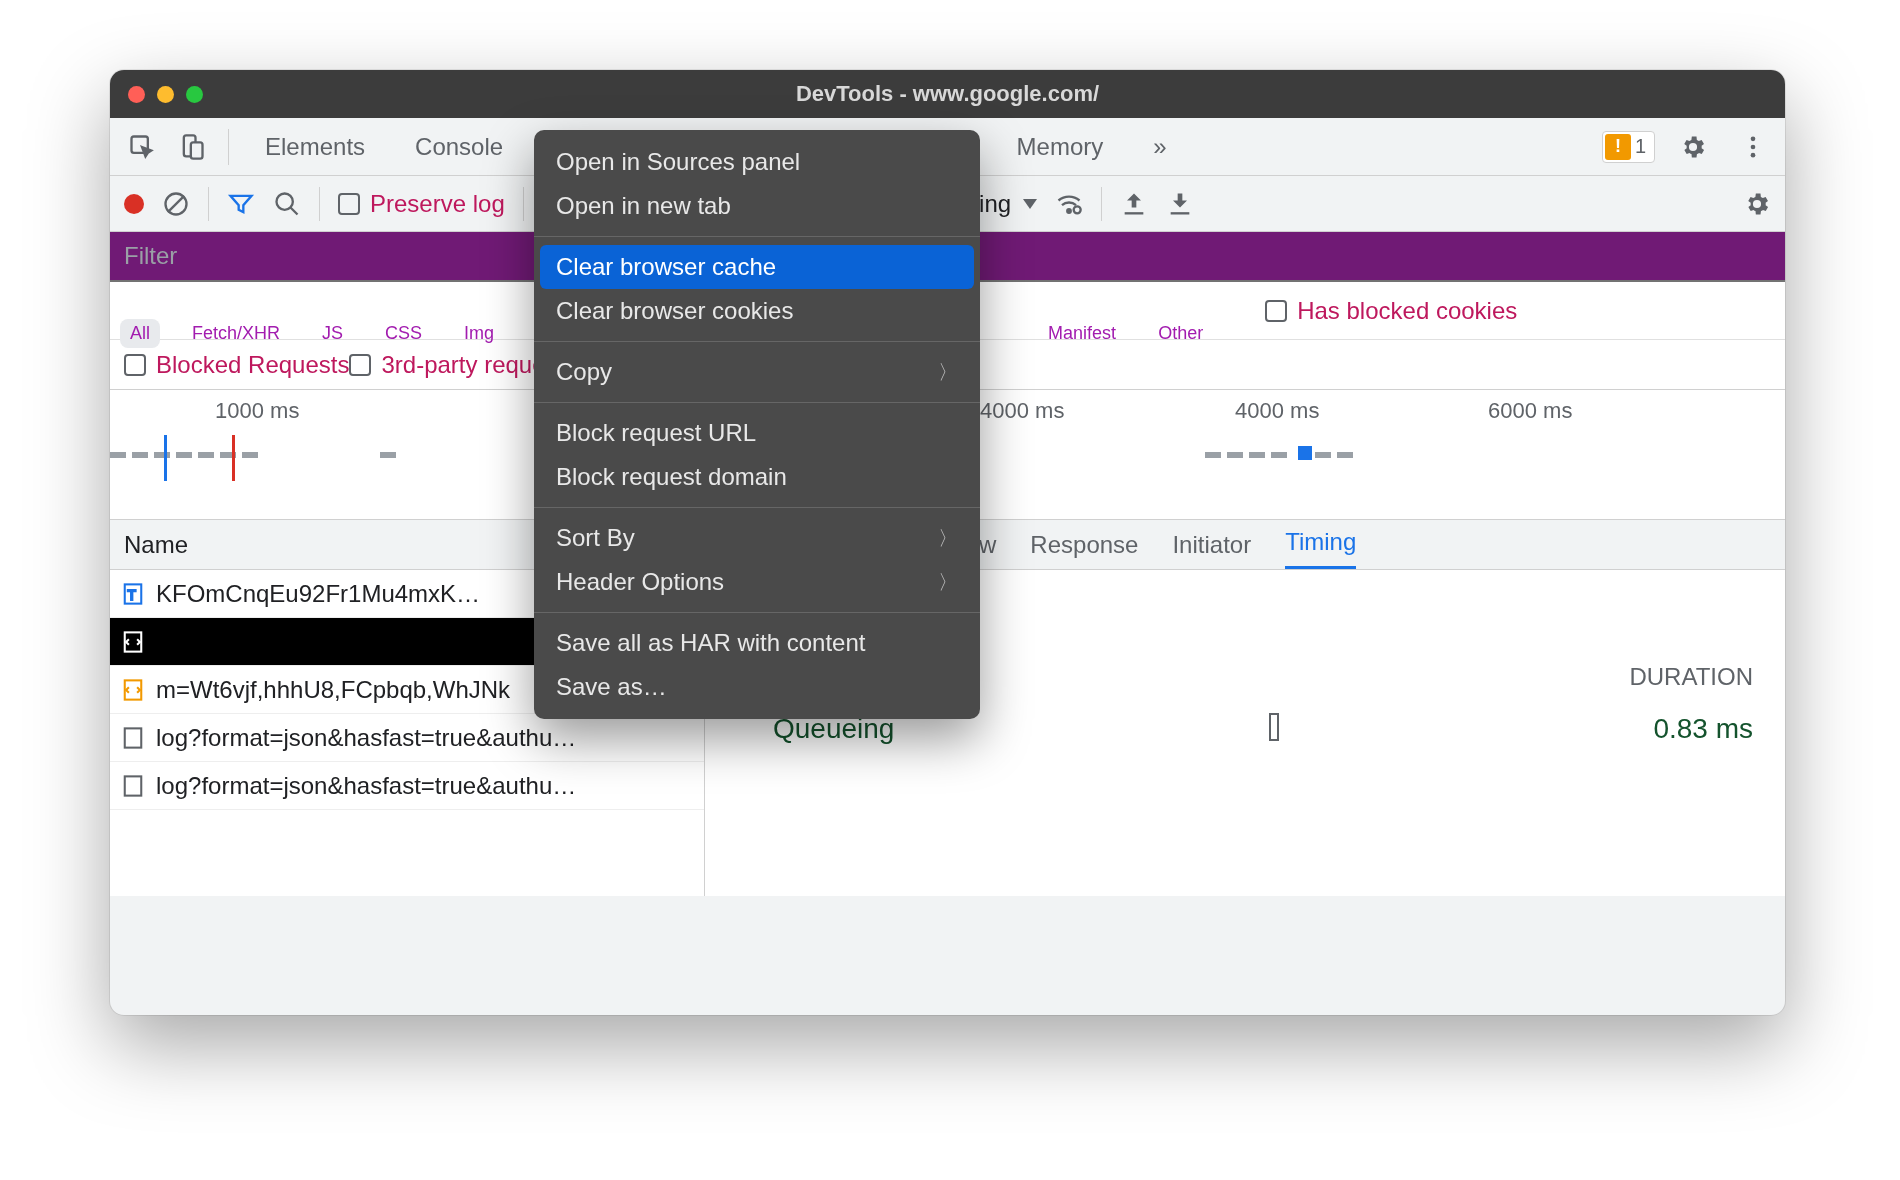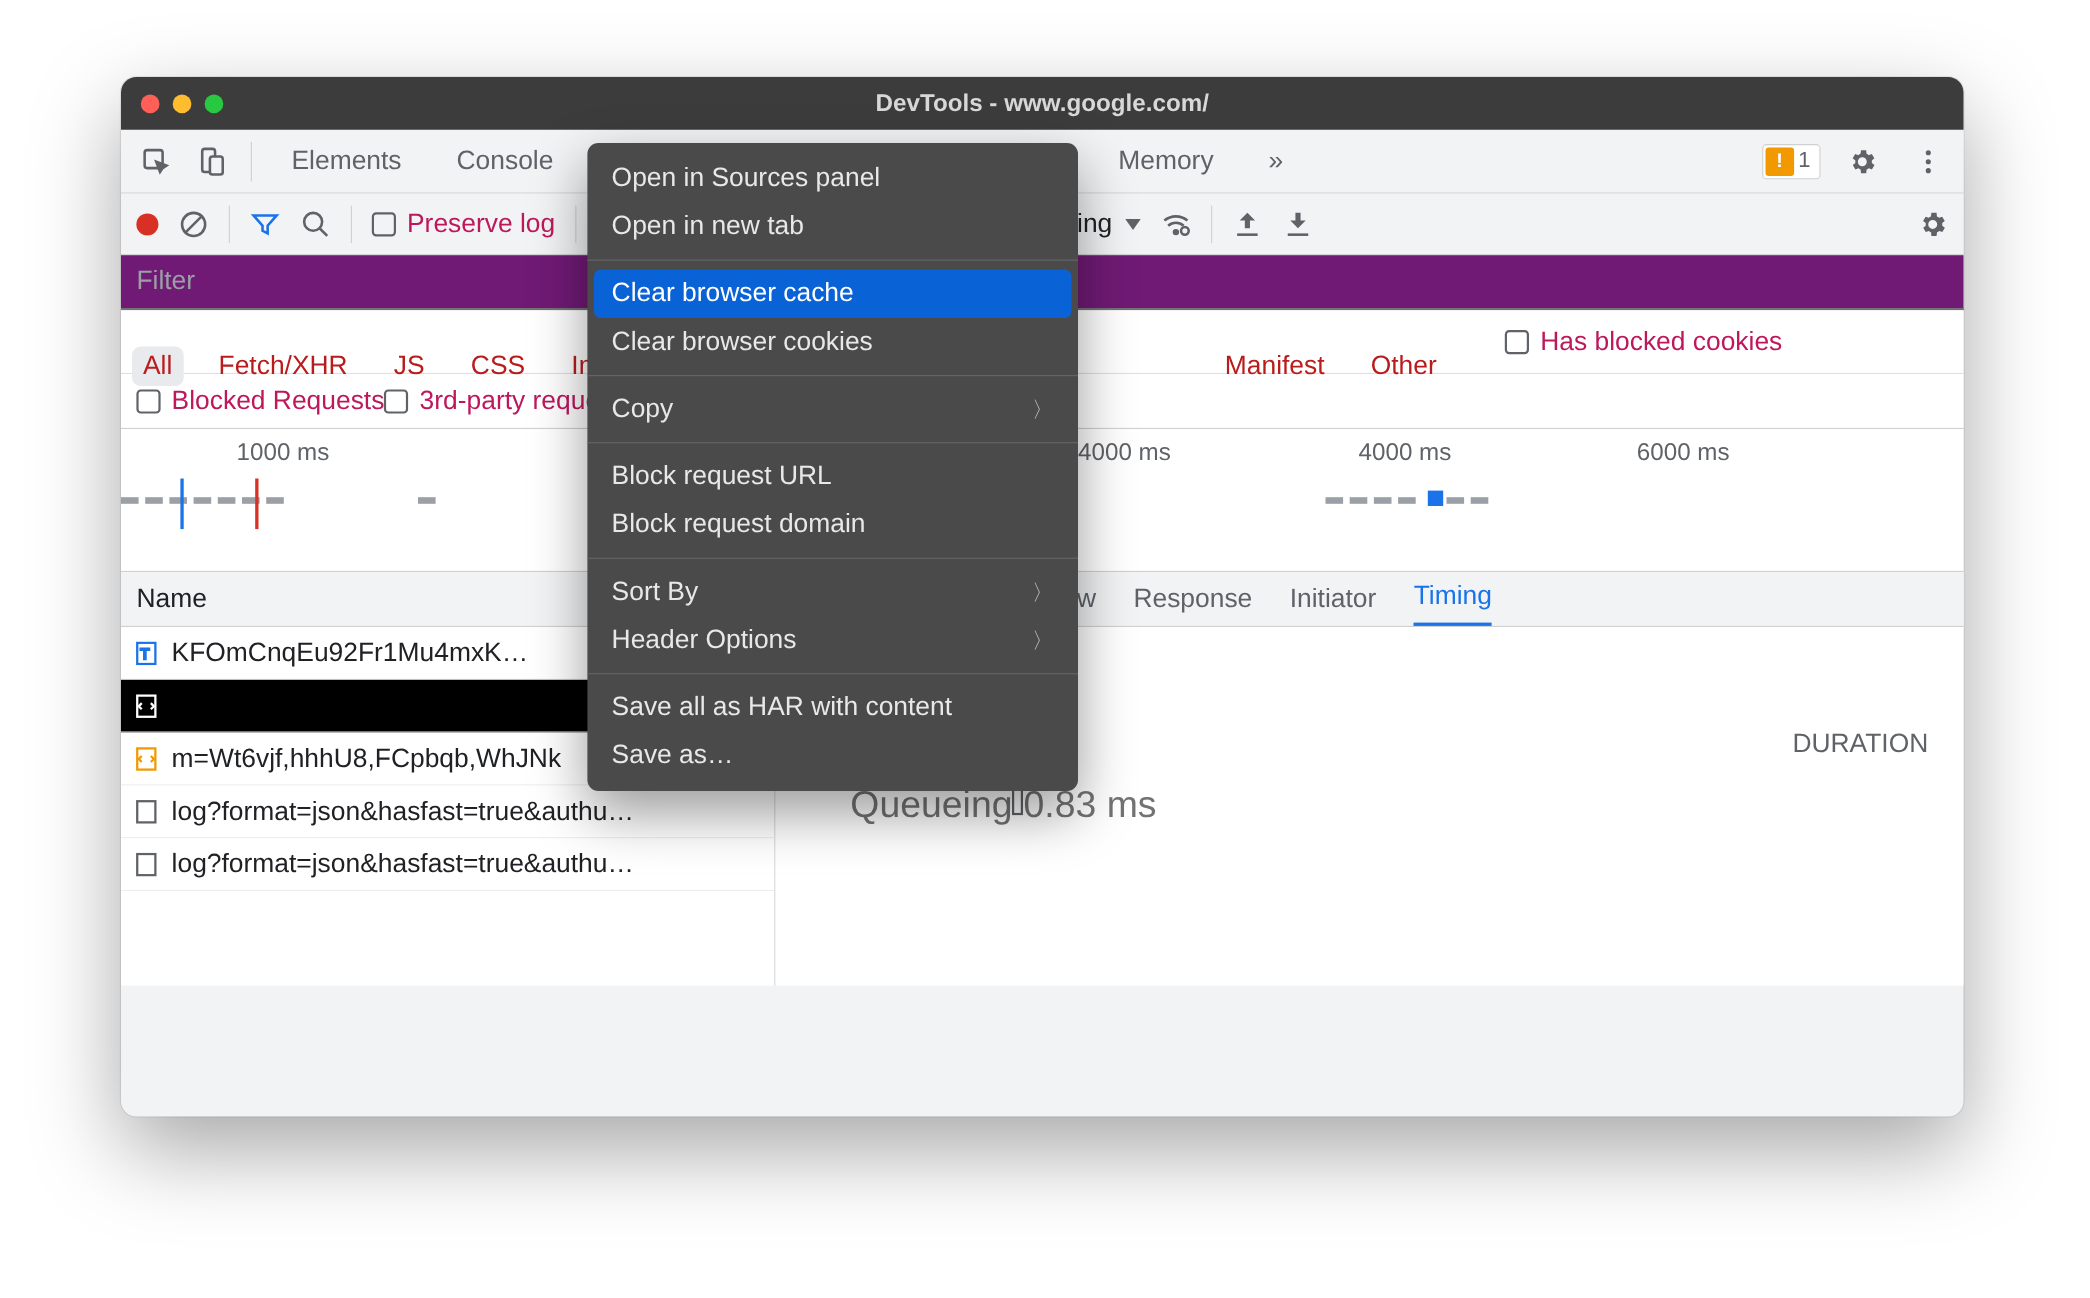--- a/index.html
+++ b/index.html
@@ -27,21 +27,21 @@
 .toolbar .sep { width: 1px; height: 34px; background: #d0d0d0; }
 .chk { display: flex; align-items: center; gap: 10px; font-size: 24px; color: #be185d; }
 .chkbox { width: 22px; height: 22px; border: 2px solid #5f6368; border-radius: 4px; }
 .throttling { display: flex; align-items: center; gap: 12px; font-size: 24px; color: #202124; }
 .tri { border-left: 7px solid transparent; border-right: 7px solid transparent; border-top: 10px solid #5f6368; }
 
 .filterbar { height: 50px; background: #701a75; display: flex; align-items: center; padding: 0 14px; border-bottom: 2px solid #737373; }
 .filterbox { font-size: 24px; color: #9aa0a6; }
 
 .typebar { height: 58px; background: #fff; display: flex; align-items: center; padding: 0 10px; gap: 22px; border-bottom: 1px solid #e0e0e0; }
-.type { font-size: 24px; color: #b91c1c; padding: 4px 10px; border-radius: 8px; margin-top: 45px; }
+.type { font-size: 18px; color: #a21caf; padding: 4px 10px; border-radius: 8px; margin-top: 45px; }
 .type.active { background: #e8eaed; }
 
 .optbar { height: 50px; background: #fff; display: flex; align-items: center; padding: 0 14px; border-bottom: 1px solid #d0d0d0; }
 
 .timeline { height: 130px; background: #fff; border-bottom: 1px solid #d0d0d0; position: relative; }
 .tl-label { position: absolute; top: 8px; font-size: 22px; color: #5f6368; }
 .tl-track { position: absolute; top: 62px; left: 0; right: 0; height: 6px; }
 .tick { position: absolute; width: 16px; height: 6px; background: #9aa0a6; top: 0; }
 .marker-blue { position: absolute; top: 45px; width: 3px; height: 46px; background: #1a73e8; }
 .marker-red { position: absolute; top: 45px; width: 3px; height: 46px; background: #d93025; }
@@ -56,21 +56,21 @@
 .row .ricon { width: 22px; height: 22px; flex-shrink: 0; }
 .status { height: 48px; border-top: 1px solid #d0d0d0; display: flex; align-items: center; font-size: 22px; color: #5f6368; background: #f1f3f4; }
 .status span { padding: 0 16px; border-right: 1px solid #d0d0d0; }
 
 .right { flex: 1; background: #fff; display: flex; flex-direction: column; }
 .rtabs { height: 50px; display: flex; align-items: flex-end; border-bottom: 1px solid #d0d0d0; gap: 34px; padding-left: 12px; background: #f1f3f4; }
 .rtab { font-size: 24px; color: #5f6368; padding-bottom: 10px; }
 .rtab.active { color: #1a73e8; border-bottom: 3px solid #1a73e8; }
 .timing-body { padding: 24px 32px; font-size: 26px; color: #202124; }
 .sched-row { display: flex; justify-content: space-between; margin-top: 38px; font-size: 24px; color: #5f6368; }
-.q-row { display: flex; justify-content: flex-start; margin-top: 22px; font-size: 34px; color: #737373; padding-left: 36px; }
+.q-row { display: flex; justify-content: space-between; margin-top: 22px; font-size: 28px; color: #14532d; padding-left: 36px; }
 .qbar { display: inline-block; width: 10px; height: 28px; border: 2px solid #5f6368; }
 
 .ctxmenu { position: absolute; left: 424px; top: 60px; width: 446px; background: #4a4a4a; border-radius: 10px; box-shadow: 0 20px 50px rgba(0,0,0,0.4); padding: 10px 0; color: #e8e8e8; font-size: 24px; }
 .mi { padding: 8px 22px; display: flex; align-items: center; justify-content: space-between; }
 .mi.hl { background: #0a63d6; color: #fff; margin: 0 6px; border-radius: 6px; padding: 8px 16px; }
 .msep { height: 1px; background: #666; margin: 8px 0; }
 .chev { font-size: 20px; color: #bbb; }
 </style>
 </head>
 <body>

